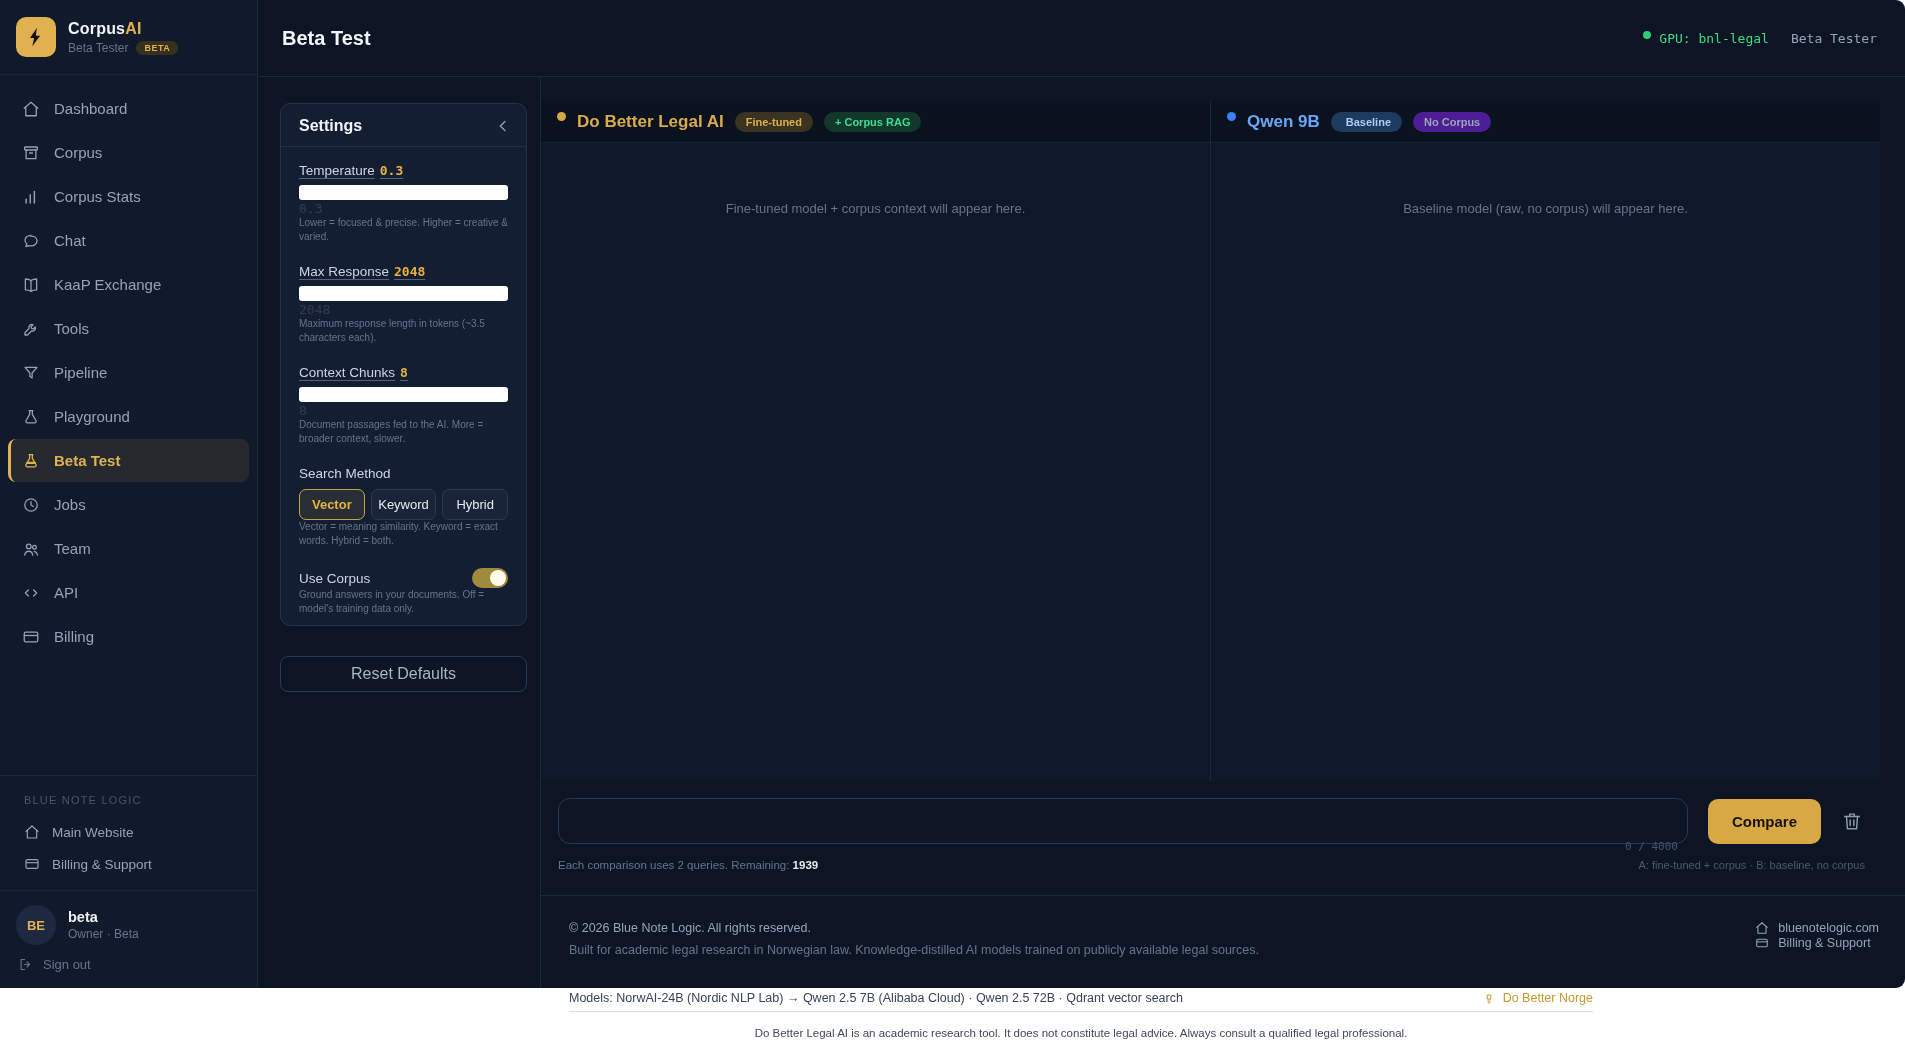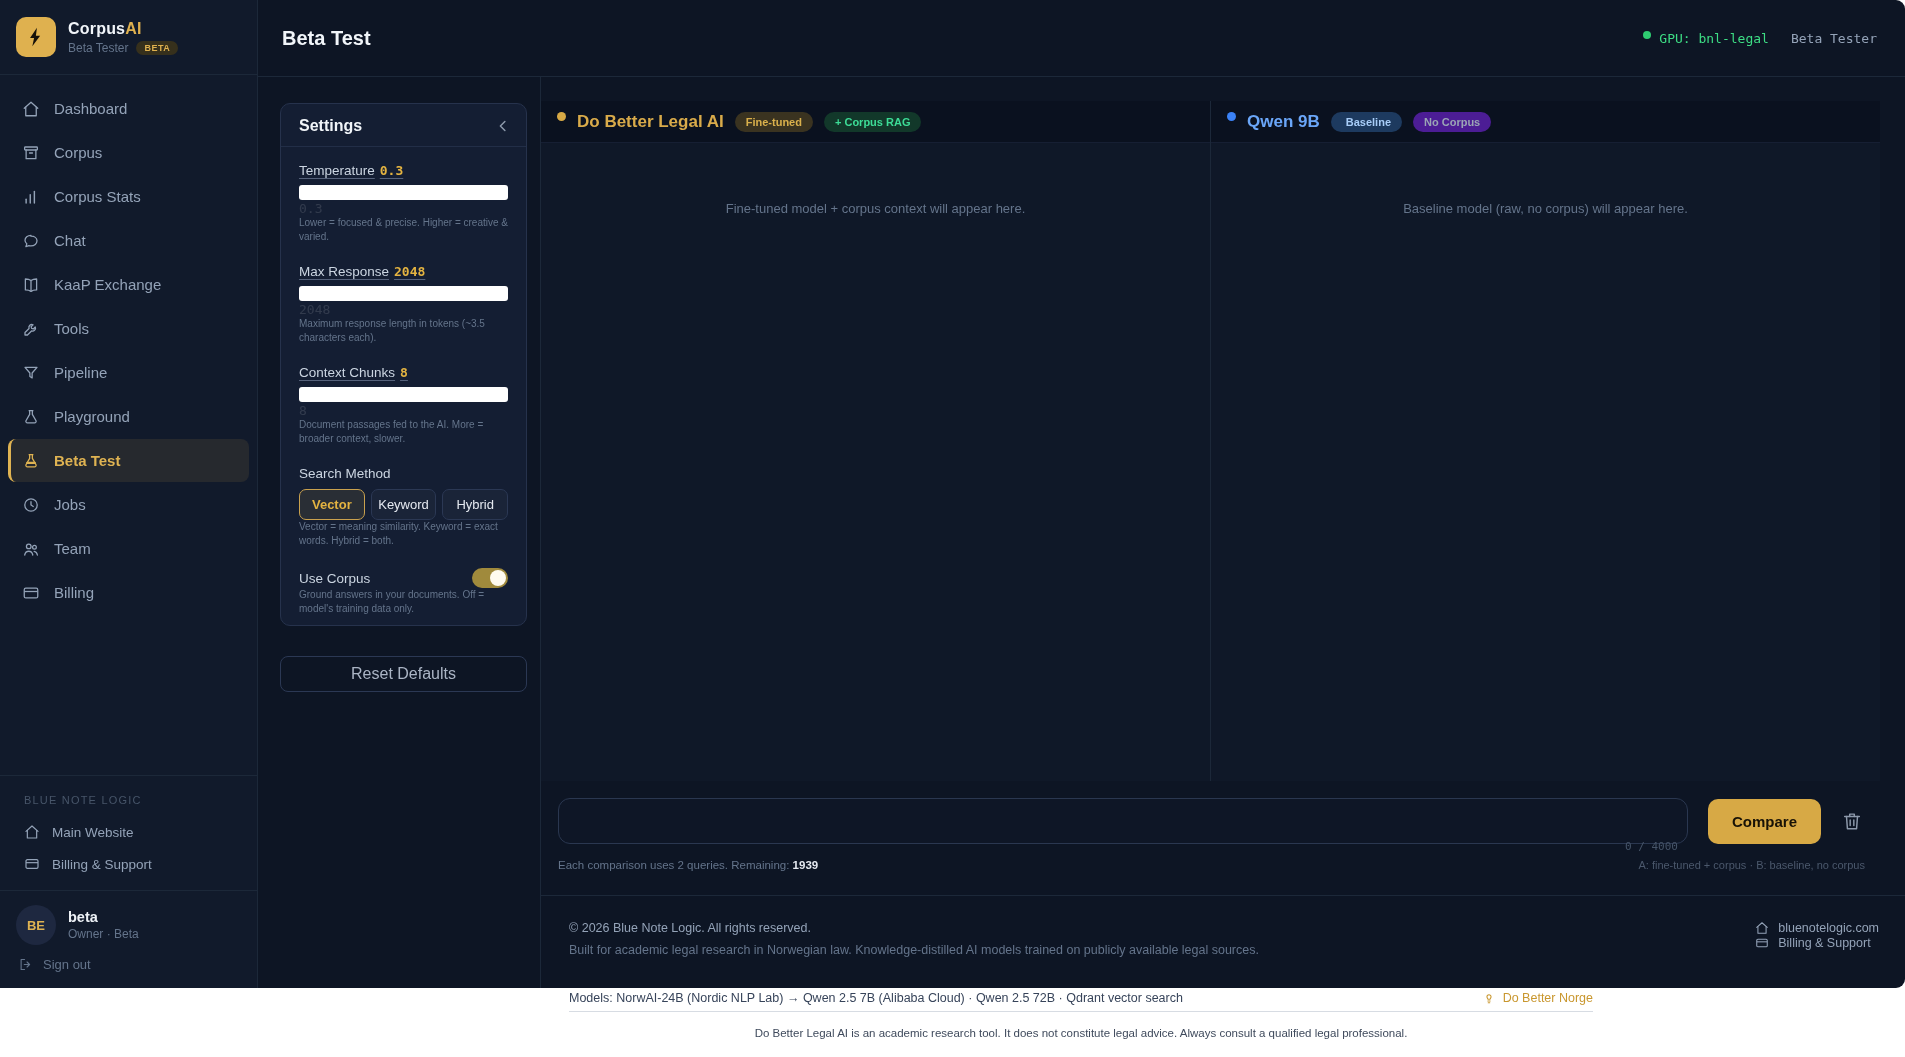--- a/index.html
+++ b/index.html
@@ -255,20 +255,29 @@
               <circle cx="9" cy="8.5" r="3.1"></circle>
               <path d="M3.6 20c.6-3 2.7-5 5.4-5s4.8 2 5.4 5"></path>
               <circle cx="16.6" cy="9.6" r="2.5"></circle>
               <path d="M16.2 15.2c2.2.4 3.8 2.1 4.3 4.8"></path>
             </svg>
           </span>
         <span class="nav-label">Team</span>
       </div>
       <div class="nav-item">
         <span class="nav-icon">
+            <svg viewBox="0 0 24 24" fill="none" stroke="currentColor" stroke-width="1.7" stroke-linecap="round" stroke-linejoin="round">
+              <path d="m8.5 8-4 4 4 4"></path>
+              <path d="m15.5 8 4 4-4 4"></path>
+            </svg>
+          </span>
+        <span class="nav-label">API</span>
+      </div>
+      <div class="nav-item">
+        <span class="nav-icon">
             <svg viewBox="0 0 24 24" fill="none" stroke="currentColor" stroke-width="1.7">
               <rect x="3" y="5.5" width="18" height="13" rx="2"></rect>
               <path d="M3 10h18"></path>
             </svg>
           </span>
         <span class="nav-label">Billing</span>
       </div>
     </nav>
 
     <div class="side-spacer"></div>

